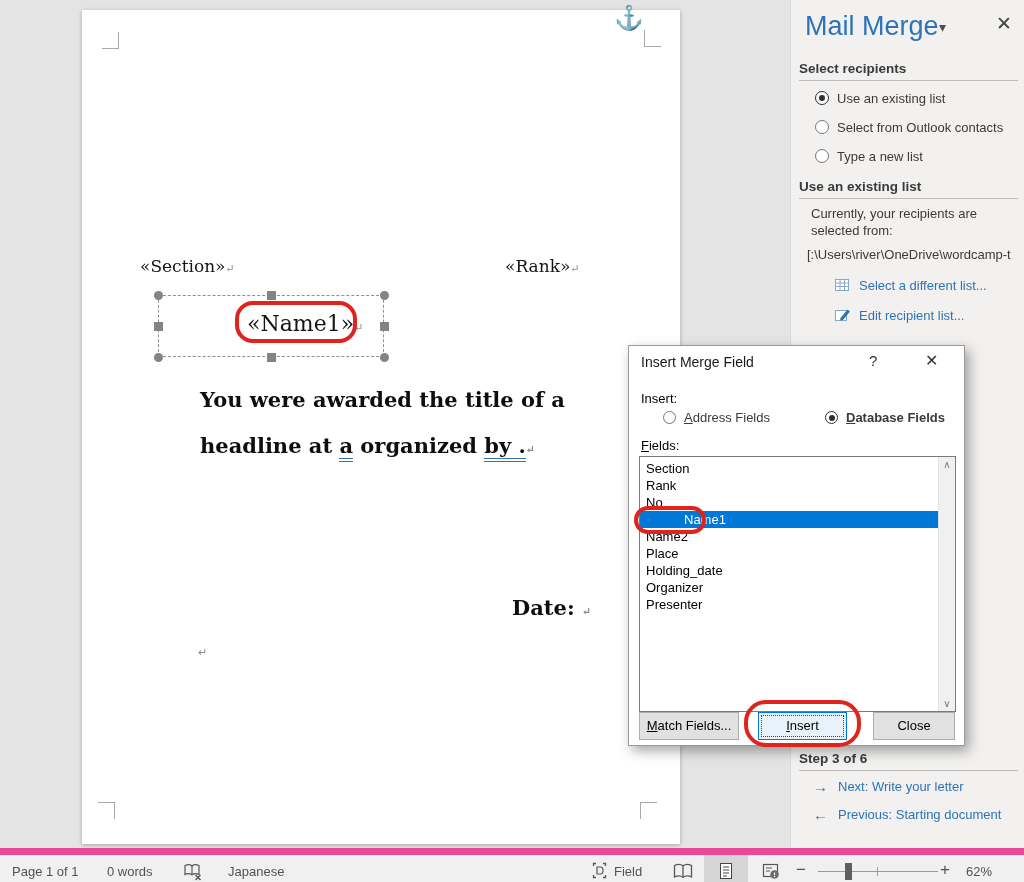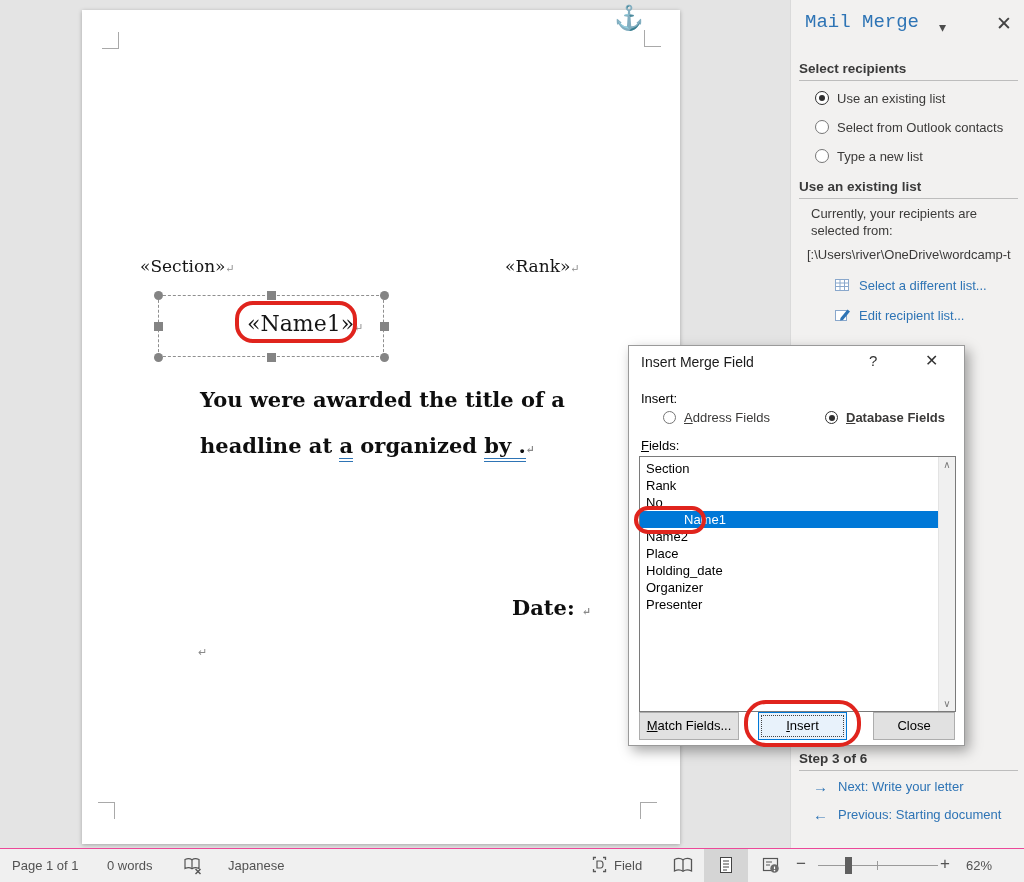--- a/index.html
+++ b/index.html
@@ -38,21 +38,21 @@
   .body-line { position:absolute; left:118px; font-family:"DejaVu Serif","Liberation Serif",serif;
                font-weight:bold; font-size:21px; color:#0e0e0e; white-space:nowrap; }
   .bl1{top:377px} .bl2{top:423px} .bl3{top:469px}
   .dbl-underline { border-bottom:4px double #2e74b5; }
   .date-label { position:absolute; left:430px; top:585px; font-weight:bold; font-size:21px; color:#0e0e0e; }
   .loose-pmark { position:absolute; left:116px; top:636px; }
 
   
   .pane { position:absolute; left:790px; top:0; width:234px; height:848px;
           background:#f2f1f0; border-left:1px solid #dadada; }
-  .pane-title { position:absolute; left:14px; top:11px; font-size:19px; color:#2e74b5;font-family:Liberation Mono, monospace; }
+  .pane-title { position:absolute; left:14px; top:11px; font-size:27px; color:#2e74b5; }
   .pane-caret { position:absolute; left:148px; top:19px; font-size:14px; color:#4d4d4d; cursor:pointer; }
   .pane-close { position:absolute; right:12px; top:12px; font-size:19px; color:#444; cursor:pointer; }
   .pane-h { position:absolute; left:8px; font-size:13.5px; font-weight:bold; color:#3a3a3a; }
   .pane-div { position:absolute; left:8px; right:6px; height:1px; background:#bdbdbd; }
   .radio-row { position:absolute; left:24px; height:18px; cursor:pointer; }
   .radio { display:inline-block; width:14px; height:14px; border:1px solid #767676; border-radius:50%;
            background:#fff; vertical-align:-2px; }
   .radio.on { border-color:#2f2f2f; position:relative; }
   .radio.on::after { content:""; position:absolute; left:3px; top:3px; width:6px; height:6px;
                      border-radius:50%; background:#2f2f2f; }
@@ -94,21 +94,21 @@
              font-size:13px; text-align:center; line-height:26px; cursor:pointer; color:#000;
              font-family:"Liberation Sans",sans-serif; }
   .btn-match { left:10px;  width:100px; }
   .btn-insert{ left:129px; width:89px; background:#e8f2fb; border:1px solid #0078d7;
                outline:1px dotted #444; outline-offset:-4px; }
   .btn-close { left:244px; width:82px; }
   .ring-insert { left:115px; top:354px; width:117px; height:47px; border-radius:22px; }
 
   
   .statusbar { position:absolute; left:0; top:848px; width:1024px; height:34px;
-               background:#f0f0f0; border-top:1px solid #ec4899; font-size:13px; color:#525252; }
+               background:#f0f0f0; border-top:7px solid #ec4899; font-size:13px; color:#525252; }
   .sb { position:absolute; top:9px; cursor:pointer; }
   .sb-icon { position:absolute; top:6px; cursor:pointer; }
   .view-sel { position:absolute; left:704px; top:0; width:44px; height:33px; background:#d5d5d5; }
   .zoom-track { position:absolute; left:818px; top:16px; width:120px; height:1px; background:#9a9a9a; cursor:pointer; }
   .zoom-handle { position:absolute; left:845px; top:8px; width:7px; height:17px; background:#5f5f5f; cursor:pointer; }
   .zoom-tick { position:absolute; left:877px; top:12px; width:1px; height:9px; background:#9a9a9a; }
   .zoom-minus { position:absolute; left:796px; top:5px; font-size:17px; cursor:pointer; }
   .zoom-plus  { position:absolute; left:940px; top:5px; font-size:17px; cursor:pointer; }
   .zoom-pct   { position:absolute; left:966px; top:9px; cursor:pointer; }
 

